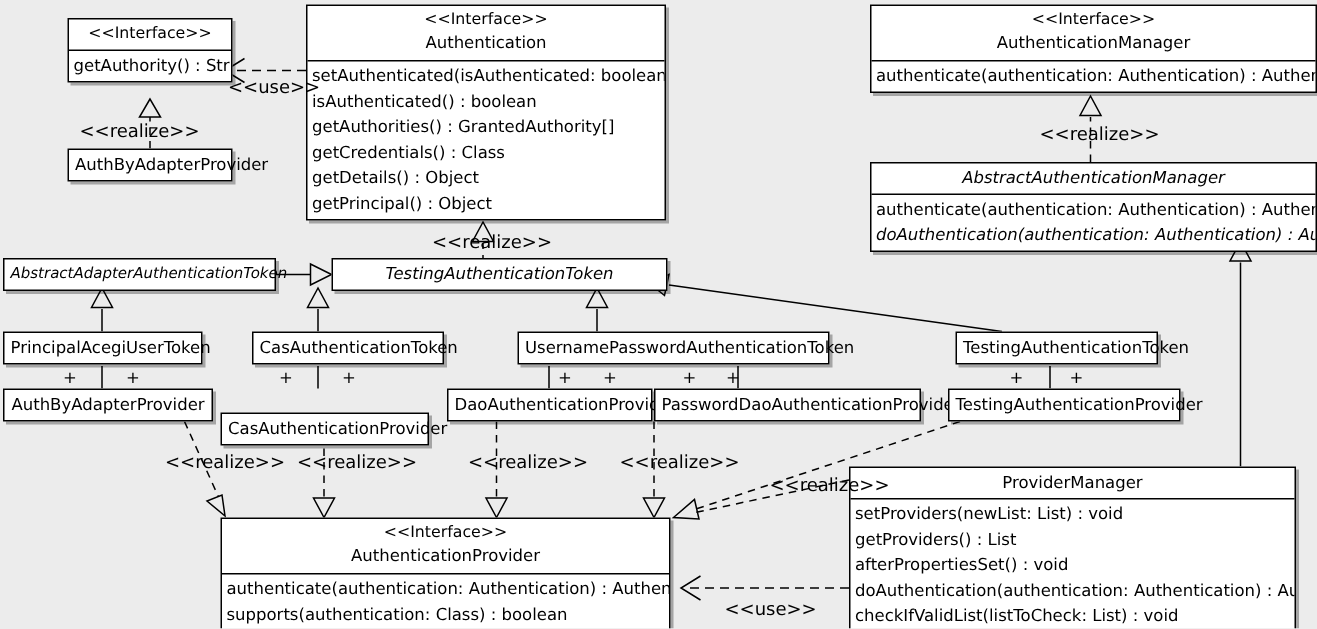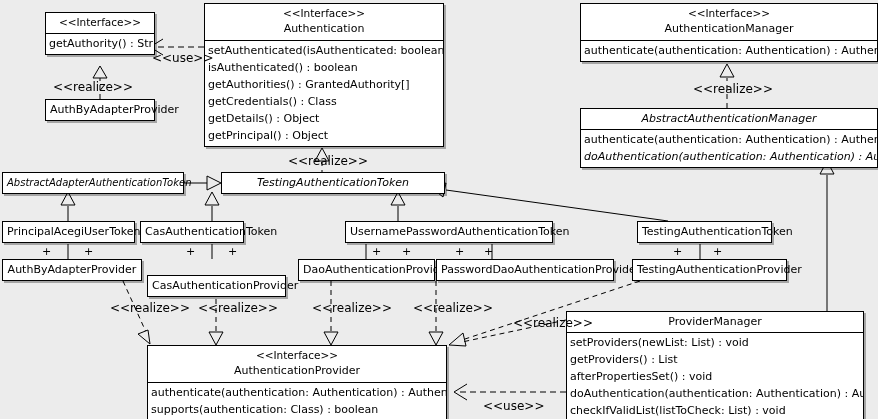--- a/index.html
+++ b/index.html
@@ -218,21 +218,21 @@
       <span class="cname">TestingAuthenticationToken</span>
     </div>
   </div>
 
   <div class="uml-box" style="left:2px; top:221px; width:133px;">
     <div class="uml-head compact">
       <span class="cname">PrincipalAcegiUserToken</span>
     </div>
   </div>
 
-  <div class="uml-box" style="left:140px; top:221px; width:104px;">
+  <div class="uml-box" style="left:168px; top:221px; width:128px;">
     <div class="uml-head compact">
       <span class="cname">CasAuthenticationToken</span>
     </div>
   </div>
 
   <div class="uml-box" style="left:637px; top:221px; width:135px;">
     <div class="uml-head compact">
       <span class="cname">TestingAuthenticationToken</span>
     </div>
   </div>

